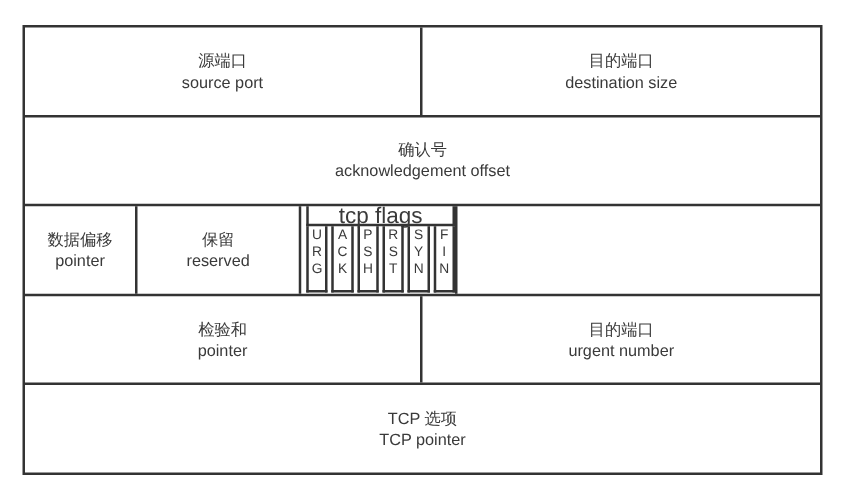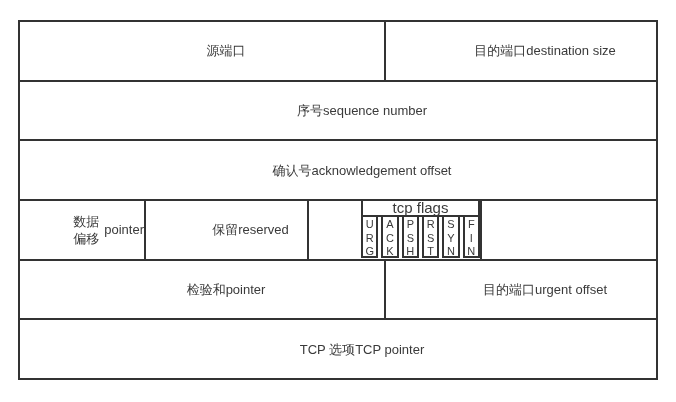--- a/index.html
+++ b/index.html
@@ -25,47 +25,46 @@
   }
   .row {
     display: flex;
     flex: 1 1 0;
     border-bottom: 2px solid #333333;
     min-height: 0;
   }
   .row.last { border-bottom: none; }
   .cell {
     display: flex;
-    flex-direction: row;
+    flex-direction: column;
     justify-content: center;
     align-items: center;
     text-align: center;
     border-right: 2px solid #333333;
     font-size: 13px;
     line-height: 17px;
     min-width: 0;
-    margin-left: 48px;
   }
   .cell.last { border-right: none; flex: 1 1 0; }
   .cell.half { width: 318px; flex: none; }
-  .cell.w-offset { width: 78px; flex: none; }
-  .cell.w-reserved { width: 115px; flex: none; }
+  .cell.w-offset { width: 90px; flex: none; }
+  .cell.w-reserved { width: 131px; flex: none; }
   .cell.w-flags { width: 125px; flex: none; padding-left: 4px; }
   .flags-widget {
     display: flex;
     flex-direction: column;
     width: 100%;
     height: 100%;
   }
   .flags-header {
     height: 16px;
     border-left: 2px solid #333333;
     border-right: 2px solid #333333;
     border-bottom: 2px solid #333333;
-    font-size: 15px;
+    font-size: 18px;
     line-height: 14px;
     text-align: center;
   }
   .flags-letters {
     flex: 1 1 0;
     display: flex;
     gap: 3px;
     margin-bottom: 1px;
     min-height: 0;
   }
@@ -83,33 +82,28 @@
 </style>
 </head>
 <body>
 
 <div class="canvas">
   <div class="tcp-table">
 
     <div class="row">
       <div class="cell half">
         <span>源端口</span>
+        <span>source port</span>
       </div>
       <div class="cell last">
         <span>目的端口</span>
         <span>destination size</span>
       </div>
     </div>
 
-    <div class="row">
-      <div class="cell last">
-        <span>序号</span>
-        <span>sequence number</span>
-      </div>
-    </div>
 
     <div class="row">
       <div class="cell last">
         <span>确认号</span>
         <span>acknowledgement offset</span>
       </div>
     </div>
 
     <div class="row">
       <div class="cell w-offset">
@@ -147,21 +141,21 @@
       </div>
     </div>
 
     <div class="row">
       <div class="cell half">
         <span>检验和</span>
         <span>pointer</span>
       </div>
       <div class="cell last">
         <span>目的端口</span>
-        <span>urgent offset</span>
+        <span>urgent number</span>
       </div>
     </div>
 
     <div class="row last">
       <div class="cell last">
         <span>TCP 选项</span>
         <span>TCP pointer</span>
       </div>
     </div>
 

